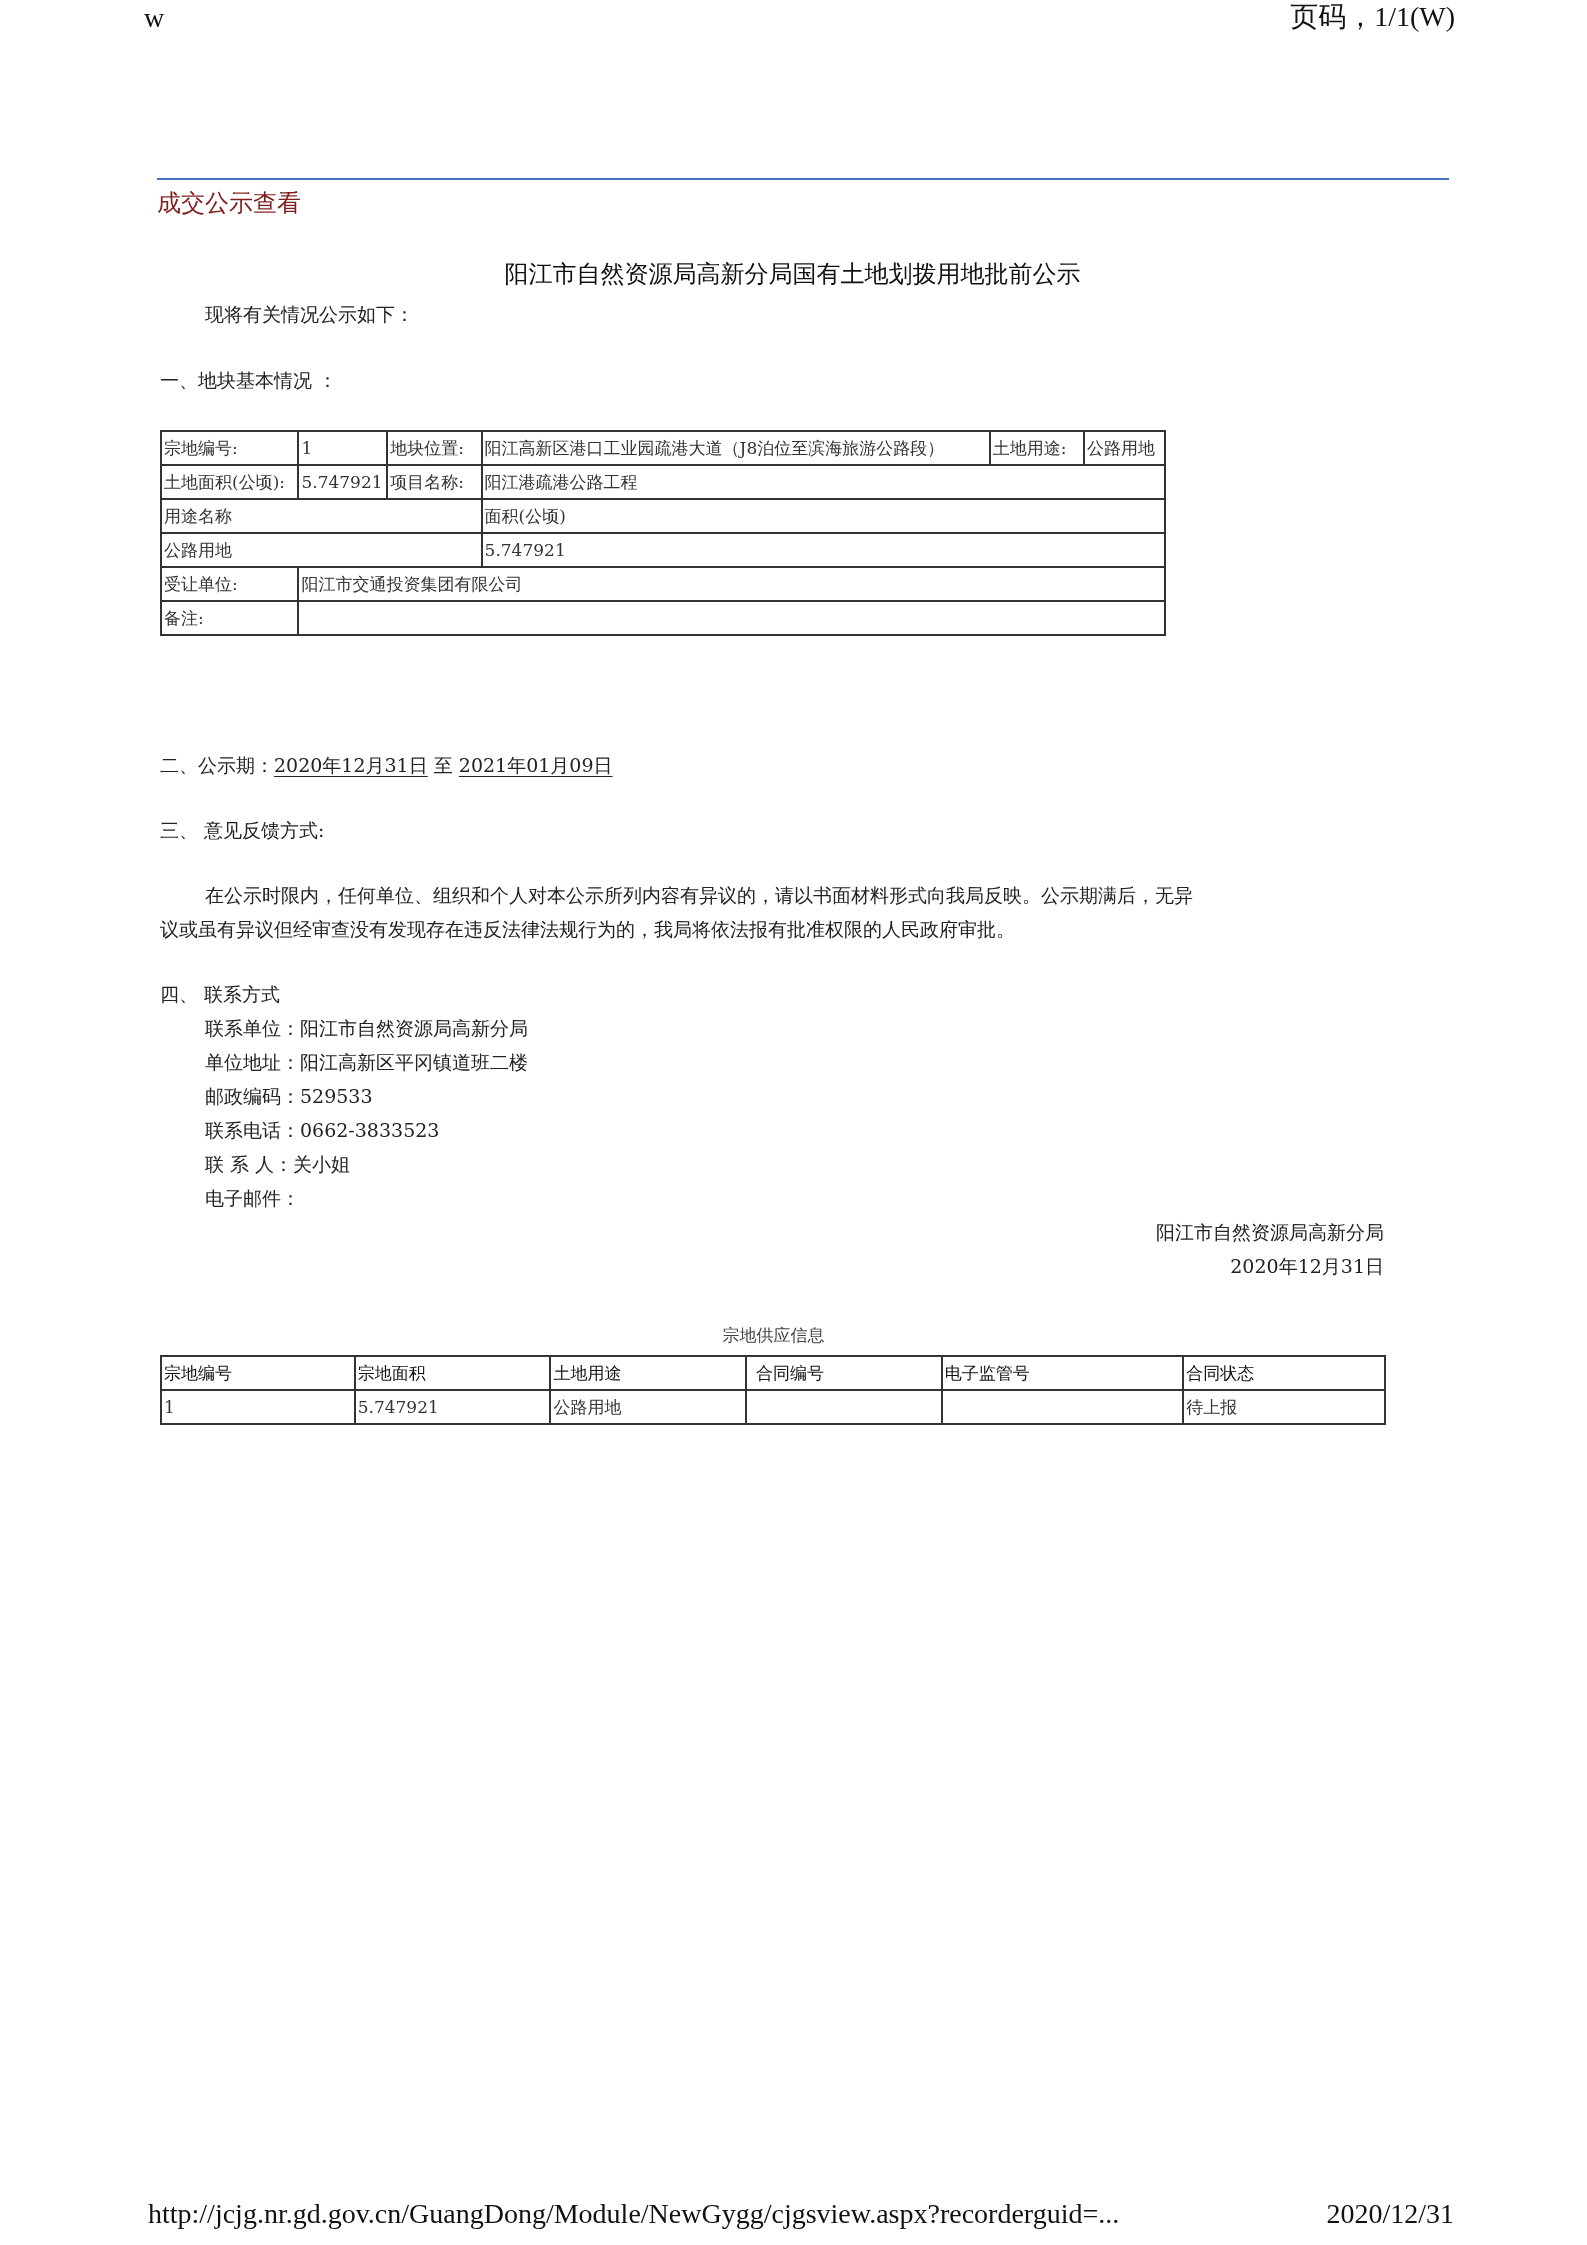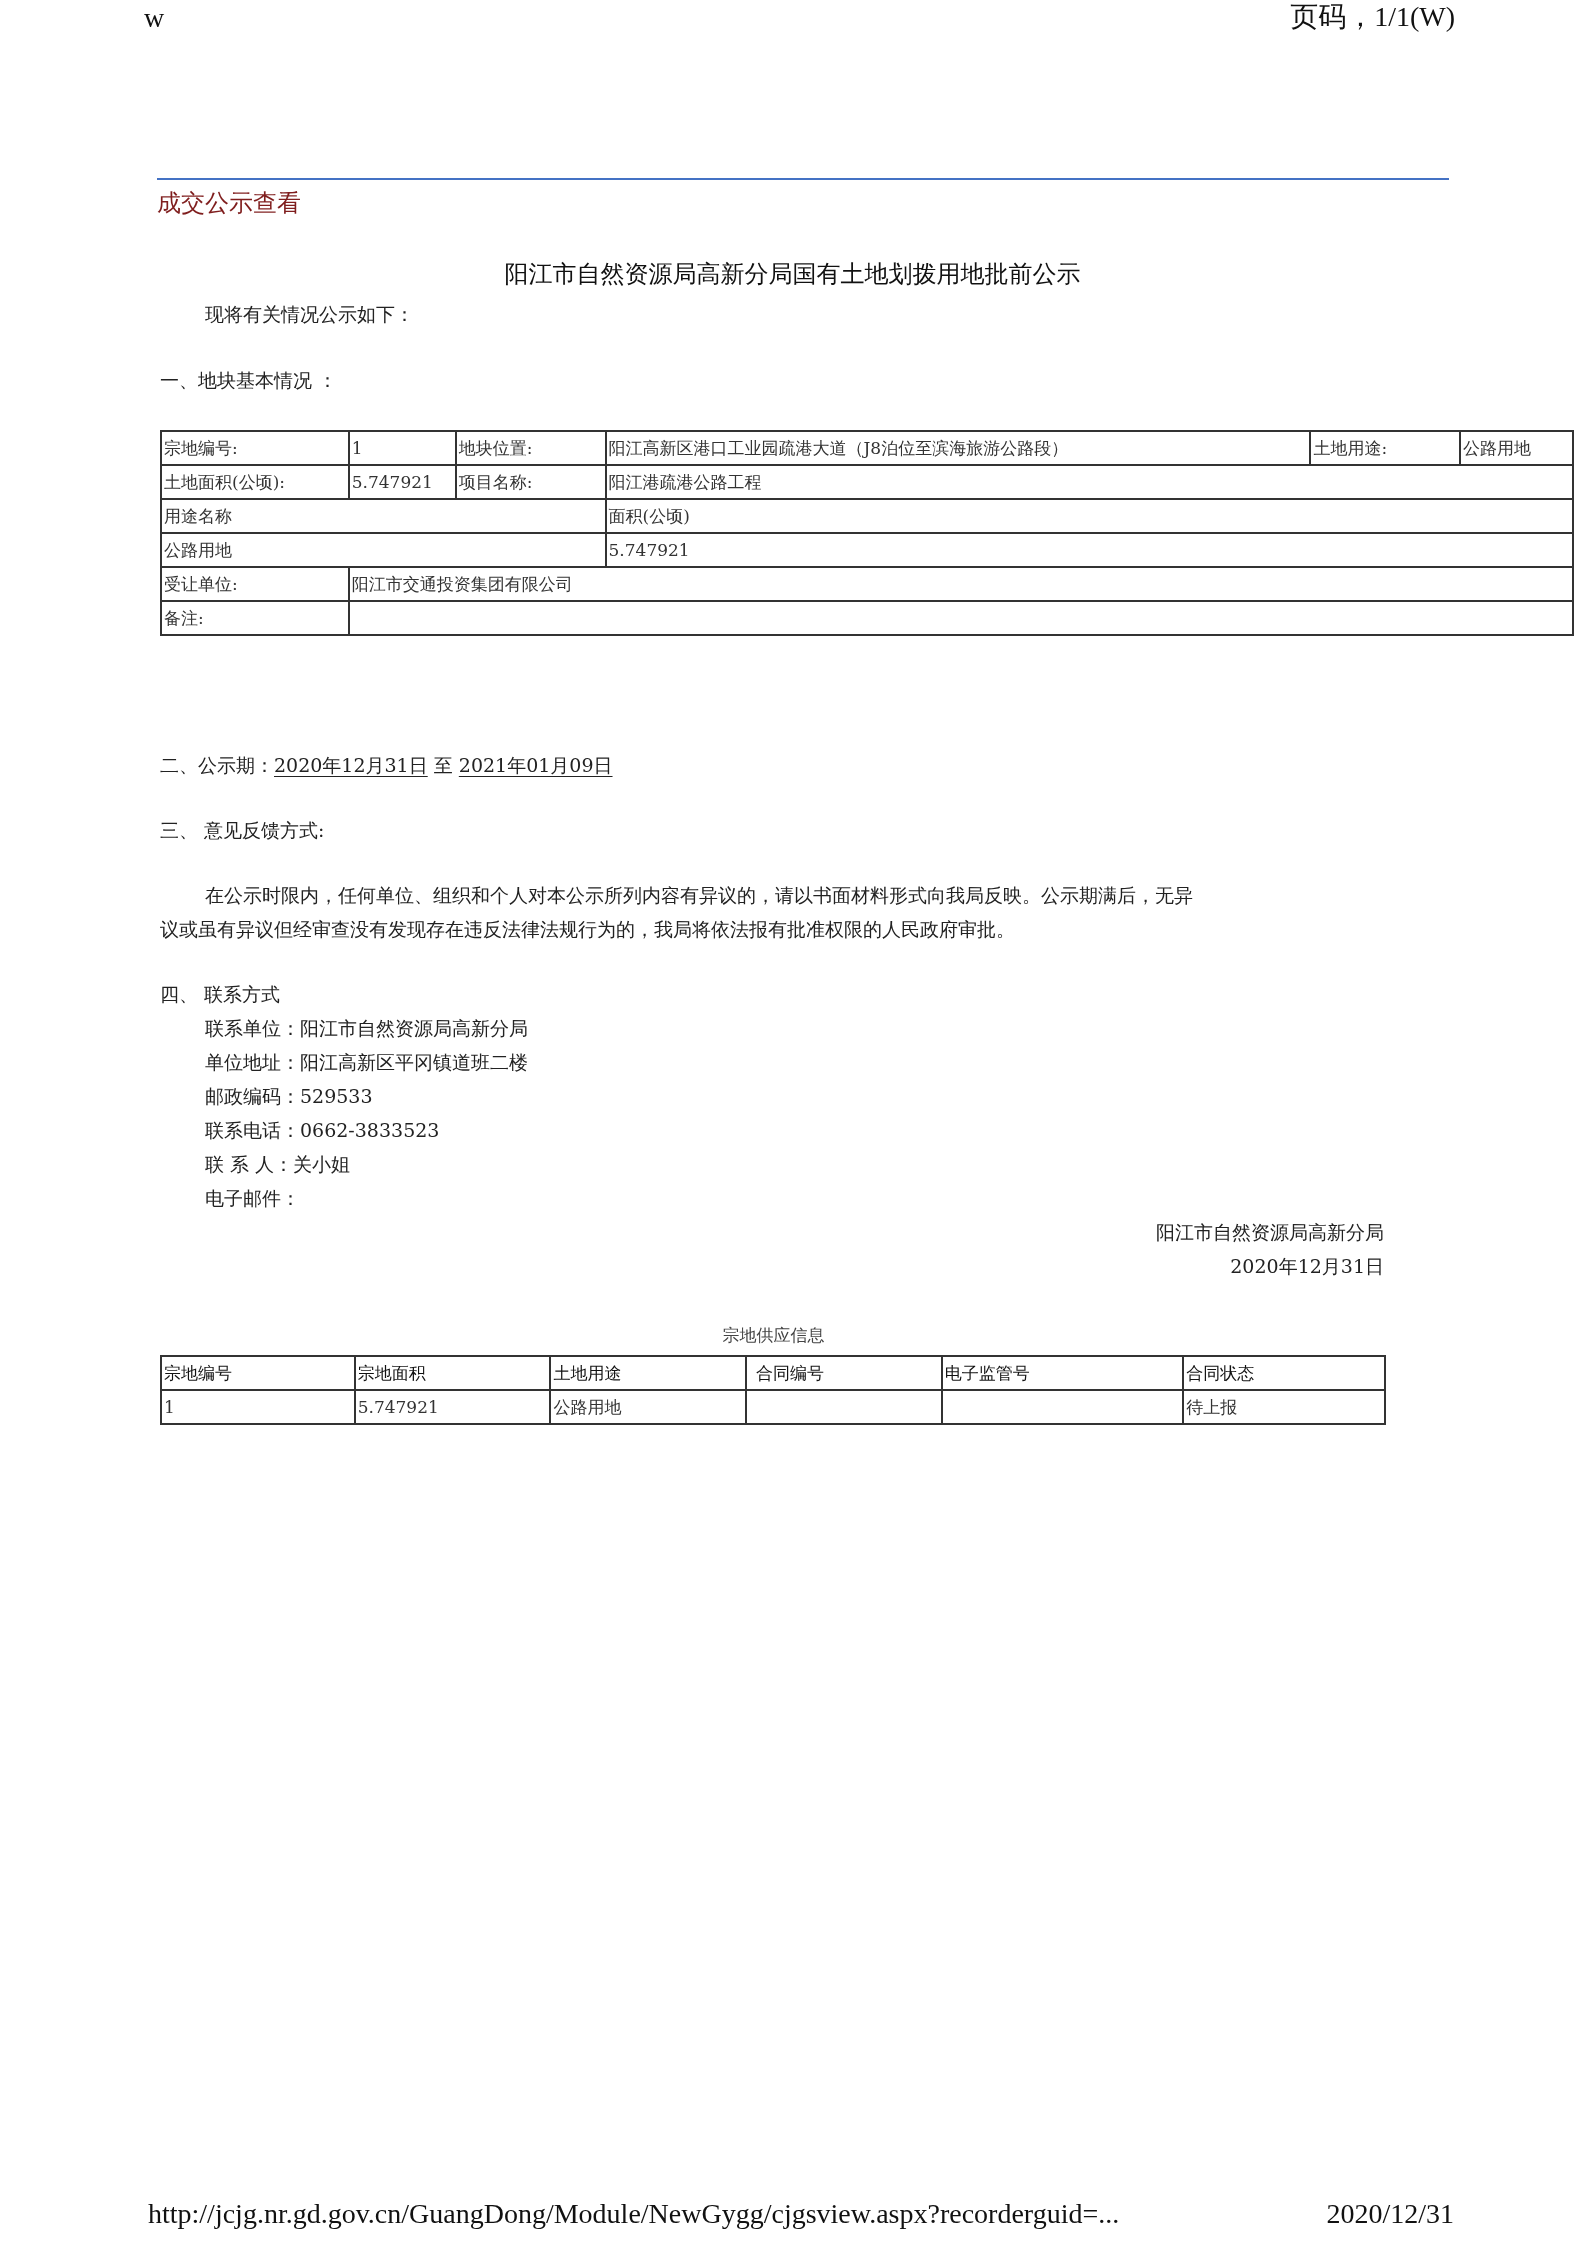--- a/index.html
+++ b/index.html
@@ -24,21 +24,21 @@
 <div class="abs hdr" style="left:144px; top:2px;">w</div>
 <div class="abs hdr" style="right:132px; top:-2px;">页码，1/1(W)</div>
 
 <div class="abs page-heading">成交公示查看</div>
 <div class="blue-rule"></div>
 
 <div class="abs title">阳江市自然资源局高新分局国有土地划拨用地批前公示</div>
 <div class="abs txt" style="left:205px; top:302px;">现将有关情况公示如下：</div>
 <div class="abs txt" style="left:160px; top:368px;">一、地块基本情况 ：</div>
 
-<table class="grid" style="left:160px; top:430px; width:1414px;">
+<table class="grid" style="left:160px; top:430px; width:1006px;">
   <colgroup>
     <col style="width:163px">
       <col style="width:93px">
       <col style="width:130px">
       <col style="width:612px">
       <col style="width:130px">
       <col style="width:98px">
   </colgroup>
   <tbody>
       <tr>

